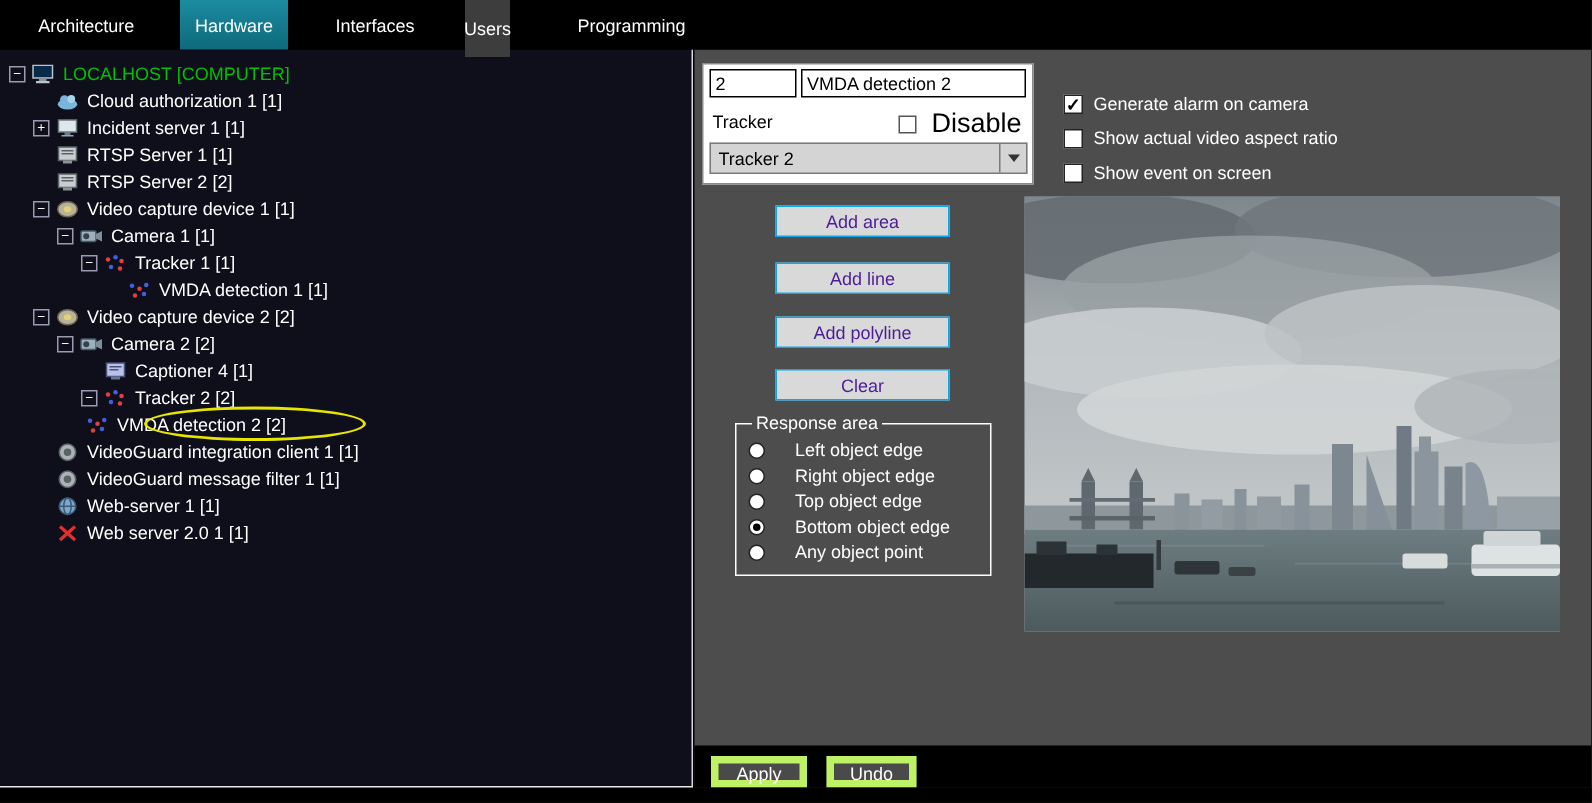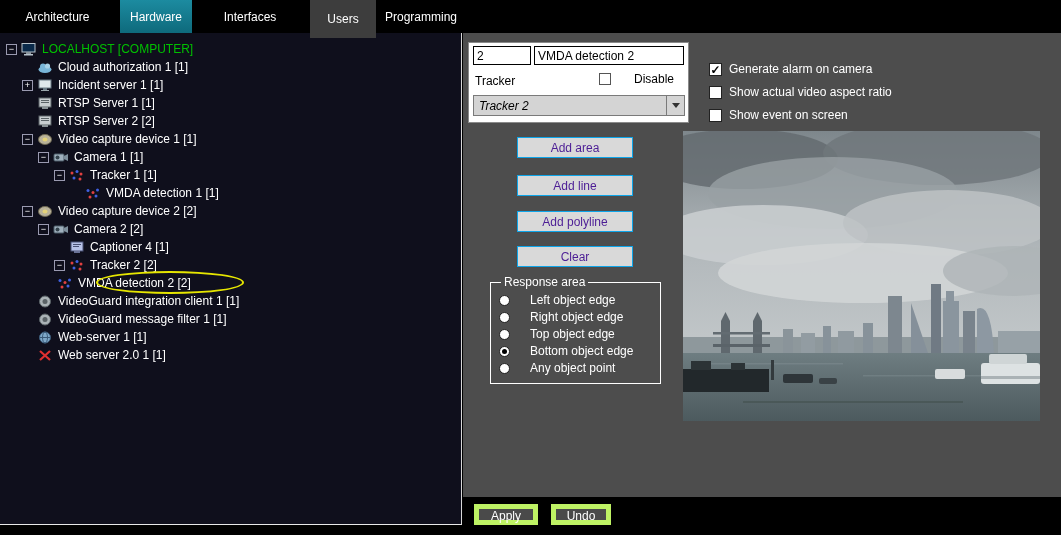--- a/index.html
+++ b/index.html
@@ -6,21 +6,21 @@
   html,body { width:1061px; height:535px; background:#000; font-family:"Liberation Sans",sans-serif; overflow:hidden; }
   .screen { position:relative; width:1061px; height:535px; background:#000; }
 
   
   .topbar { position:absolute; left:0; top:0; width:1061px; height:33px; background:#000; z-index:5; }
   .tab { position:absolute; top:0; height:33px; display:flex; align-items:center; justify-content:center;
          color:#fff; font-size:12px; cursor:pointer; }
   .tab-architecture { left:15px;  width:85px; }
   .tab-hardware     { left:120px; width:72px; background:linear-gradient(#1c8ba0,#0e6a7c); }
   .tab-interfaces   { left:213px; width:74px; }
-  .tab-users        { left:310px; width:66px; height:38px; background:#3d3d3d;text-align:right; }
+  .tab-users        { left:310px; width:30px; height:38px; background:#3d3d3d;text-align:right; }
   .tab-programming  { left:374px; width:94px; }
 
   
   .tree-panel { position:absolute; left:0; top:33px; width:462px; height:492px; background:#0f0f1c;
                 border-right:1px solid #d8d8d8; border-bottom:1px solid #e8e8e8; padding-top:7px; z-index:1; }
   .tree-row { position:relative; height:18px; display:flex; align-items:center; color:#fff; font-size:12px;
               white-space:nowrap; cursor:default; }
   .expand { flex:0 0 11px; width:11px; height:11px; border:1px solid #9a9ab0; background:#0f0f1c; color:#fff;
             font-size:9px; line-height:9px; text-align:center; margin-right:4px; cursor:pointer; }
   .ticon { flex:0 0 16px; width:16px; height:13px; margin-right:5px; }
@@ -33,25 +33,25 @@
   
   .settings-panel { position:absolute; left:463px; top:33px; width:598px; height:492px; background:#4d4d4d; }
 
   .config-box { position:absolute; left:5px; top:9px; width:221px; height:81px; background:#fff;
                 border:1px solid #8a8a8a; }
   .cfg-input { position:absolute; height:19px; border:1px solid #000; background:#fff; font-size:12px;
                font-family:"Liberation Sans",sans-serif; padding:0 3px; color:#000; }
   .id-input   { left:4px;  top:3px; width:58px; }
   .name-input { left:65px; top:3px; width:150px; }
   .tracker-label { position:absolute; left:6px; top:31px; font-size:12px; color:#000; }
-  .disable-group { position:absolute; left:130px; top:29px; display:flex; align-items:center; gap:23px;
-                   font-size:12px; color:#000; cursor:pointer; }
+  .disable-group { position:absolute; left:130px; top:29px; display:flex; align-items:center; gap:10px;
+                   font-size:18px; color:#000; cursor:pointer; }
   .small-cb { width:12px; height:12px; background:#fff; border:1px solid #555; }
   .combo { position:absolute; left:4px; top:52px; width:212px; height:21px; background:#d4d4d4;
-           border:1px solid #7a7a7a; display:flex; align-items:center; font-size:12px; color:#000; cursor:pointer;font-style:italic; }
+           border:1px solid #7a7a7a; display:flex; align-items:center; font-size:12px; color:#000; cursor:pointer; }
   .combo-text { flex:1; padding-left:5px; }
   .combo-arrow { width:18px; height:100%; border-left:1px solid #7a7a7a; display:flex; align-items:center;
                  justify-content:center; }
   .combo-arrow i { width:0; height:0; border-left:4px solid transparent; border-right:4px solid transparent;
                    border-top:5px solid #333; }
 
   .alarm-checks { position:absolute; left:246px; top:28px; }
   .check-row { display:flex; align-items:center; gap:7px; height:16px; margin-bottom:7px; color:#fff;
                font-size:12px; cursor:pointer; }
   .cb { width:13px; height:13px; background:#fff; border:1px solid #222; color:#000; font-size:12px;

